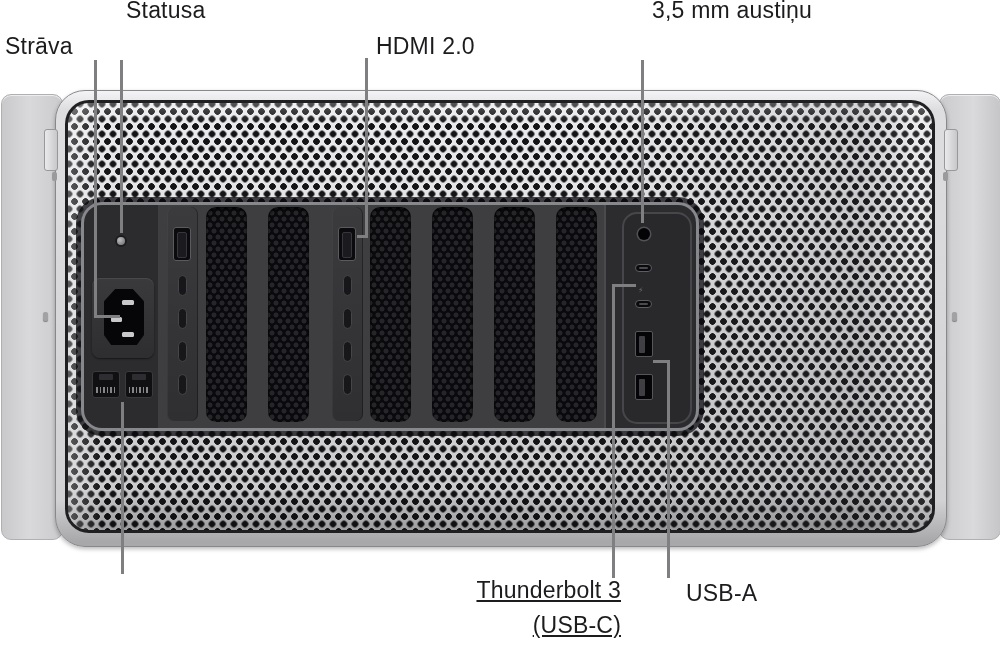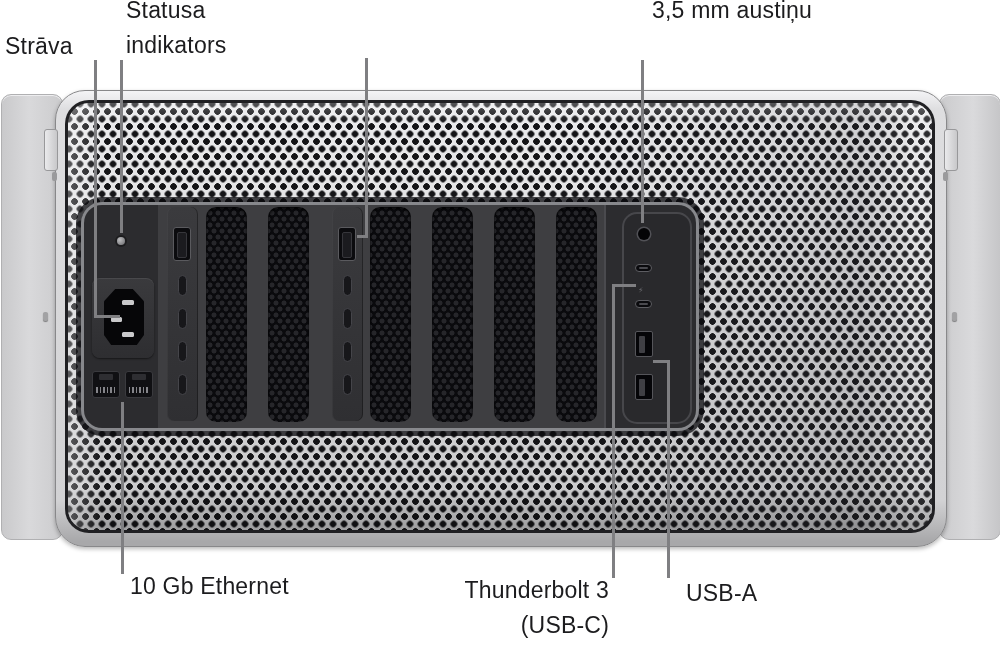--- a/index.html
+++ b/index.html
@@ -262,29 +262,28 @@
   <div class="abs cline" style="left:612px;top:284px;width:24px;height:3px;"></div>
   <div class="abs cline" style="left:612px;top:284px;width:3px;height:294px;"></div>
   <div class="abs cline" style="left:653px;top:360px;width:17px;height:3px;"></div>
   <div class="abs cline" style="left:667px;top:360px;width:3px;height:218px;"></div>
 
   <div class="abs label" style="left:5px;top:29px;">
     <span>Strāva</span>
   </div>
   <div class="abs label" style="left:126px;top:-7px;">
     <span>Statusa</span><br>
-    <span>indikators</span>
+  </div>
+  <div class="abs label" style="left:376px;top:29px;">
+    <span>HDMI 2.0</span>
   </div>
   <div class="abs label" style="left:652px;top:-7px;">
     <span>3,5 mm austiņu</span><br>
   </div>
-  <div class="abs label" style="left:130px;top:569px;">
-    <span>10 Gb Ethernet</span>
-  </div>
-  <div class="abs label right" style="right:391px;top:573px;">
+  <div class="abs label right" style="right:379px;top:573px;text-decoration:underline;">
     <span>Thunderbolt 3</span><br>
     <span>(USB-C)</span>
   </div>
   <div class="abs label" style="left:686px;top:576px;">
     <span>USB-A</span>
   </div>
 
 </div>
 
 </body></html>

